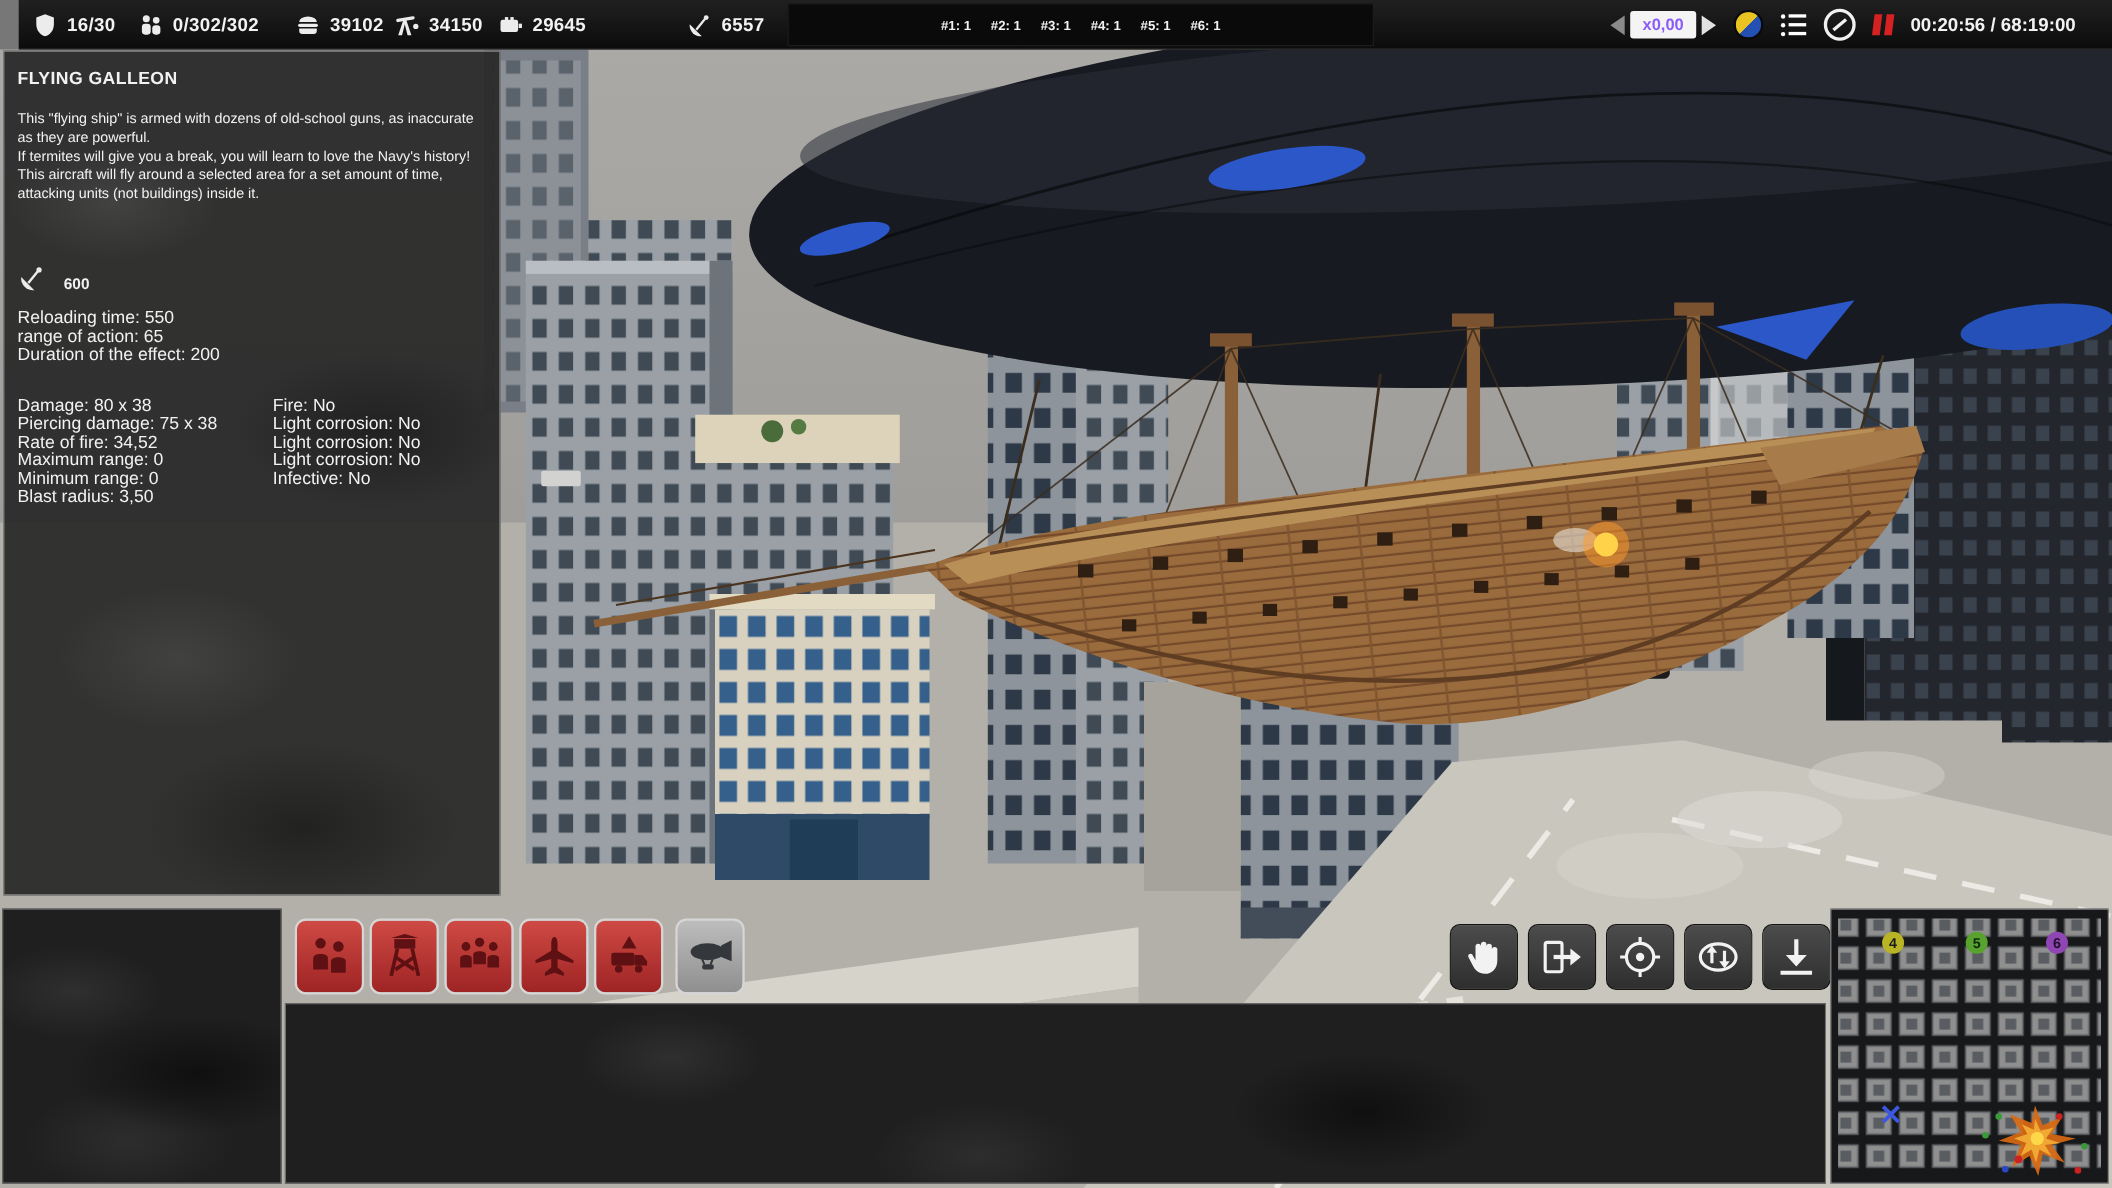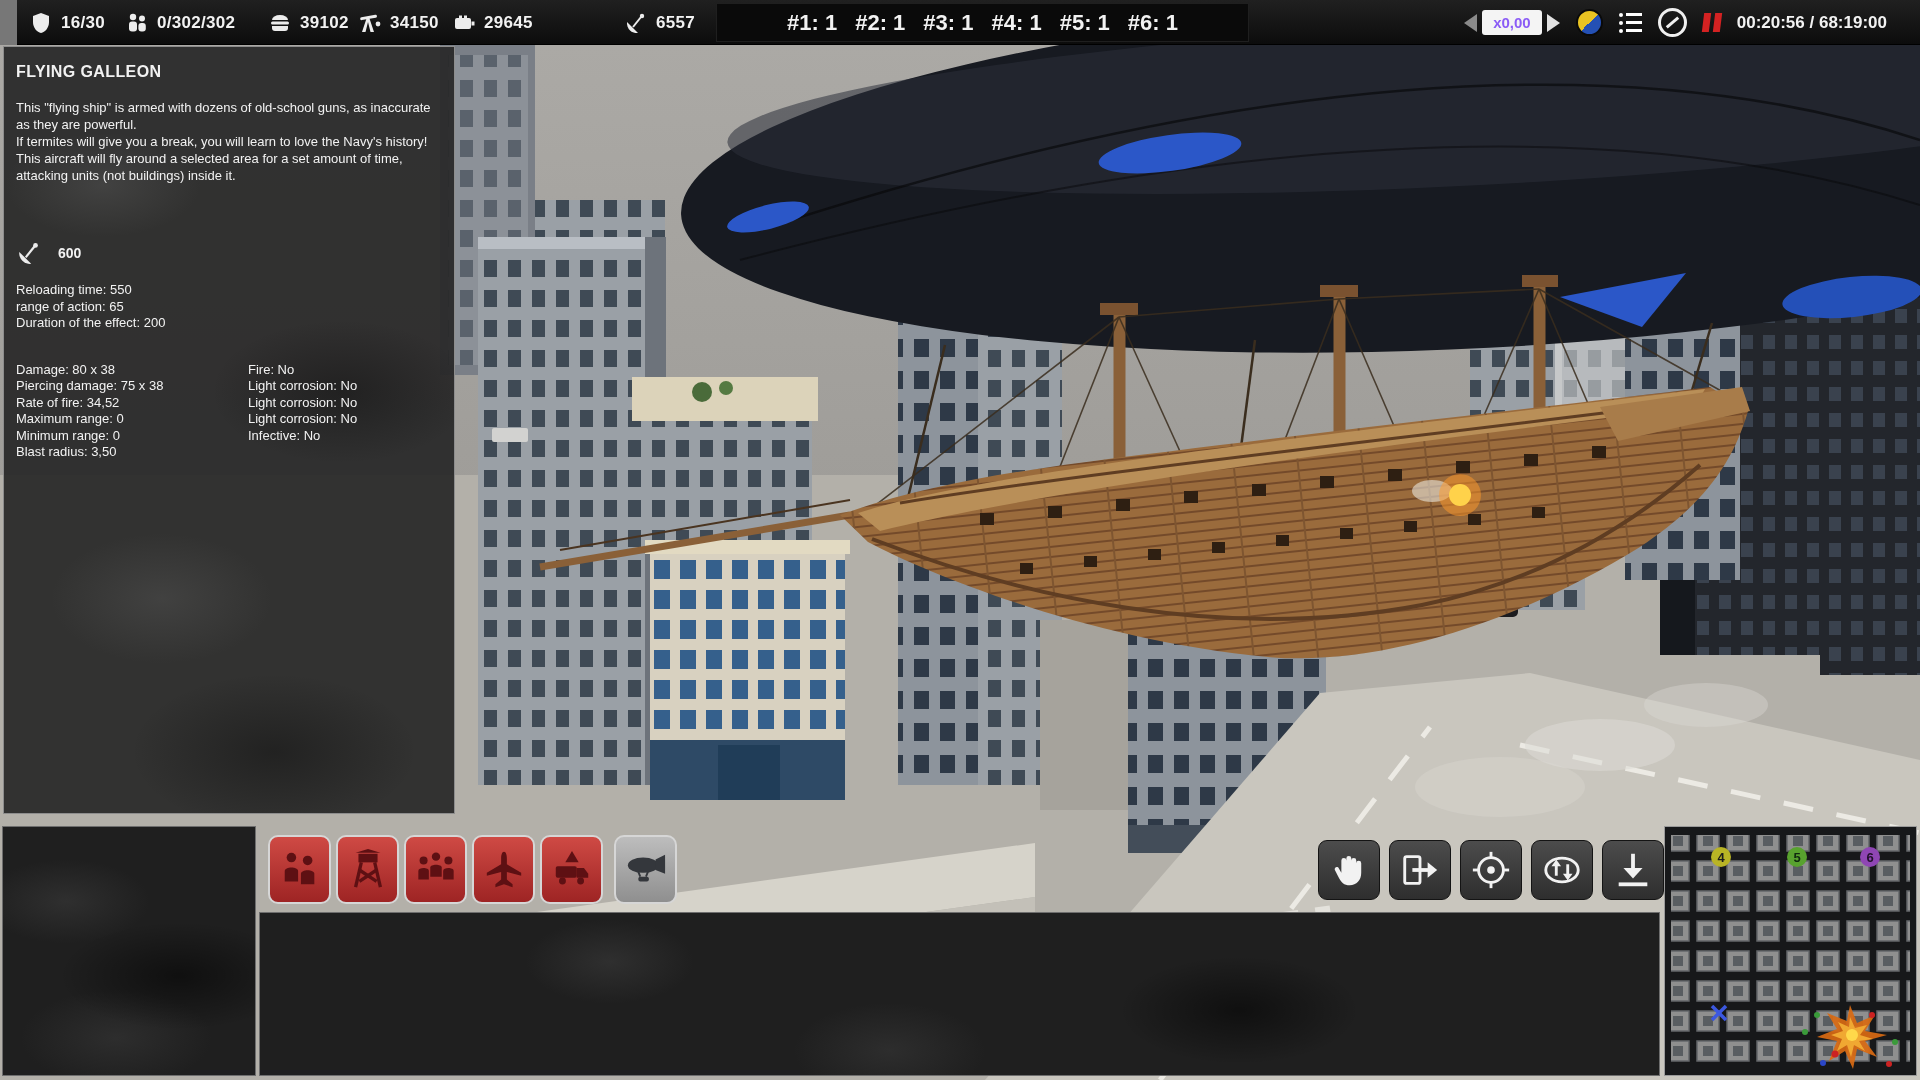--- a/index.html
+++ b/index.html
@@ -10,21 +10,21 @@
   .scene { position:absolute; left:0; top:45px; width:1920px; height:1035px; z-index:0; background:#a19f9b; }
 
   
   .topbar { position:absolute; left:17px; top:0; width:1920px; height:45px; z-index:40;
     background:linear-gradient(#202020,#0c0c0c); border-bottom:1px solid #000; color:#f2f2f2; }
   .res { position:absolute; top:0; height:45px; display:flex; align-items:center; gap:8px;
     font-size:17px; font-weight:bold; letter-spacing:.3px; }
   .res svg { width:24px; height:24px; display:block; }
   .counterbar { position:absolute; left:699px; top:3px; width:533px; height:39px; background:#0a0a0a;
     border:1px solid #1f1f1f; display:flex; align-items:center; justify-content:center; gap:18px;
-    font-size:22px; font-weight:bold; }
+    font-size:12px; font-weight:bold; }
   .tr-controls { position:absolute; right:50px; top:0; height:45px; display:flex; align-items:center; gap:16px; }
   .speed { display:flex; align-items:center; gap:5px; }
   .tri { width:0; height:0; border-style:solid; }
   .tri-left { border-width:9px 13px 9px 0; border-color:transparent #8a8a8a transparent transparent; }
   .tri-right { border-width:9px 0 9px 13px; border-color:transparent transparent transparent #e2e2e2; }
   .speed-box { background:#f4f4f4; color:#8b5cf6; font-weight:bold; font-size:15px; padding:4px 11px; border-radius:3px; }
   .daynight { width:27px; height:27px; border-radius:50%; border:2px solid #0a0a0a;
     background:linear-gradient(135deg,#e9c322 50%,#2450b4 50%); }
   .listicon { display:flex; flex-direction:column; gap:4px; }
   .listicon i { display:flex; align-items:center; gap:3px; }
@@ -40,24 +40,24 @@
   
   .info-panel { position:absolute; left:3px; top:46px; width:452px; height:768px; z-index:30;
     background-color:rgba(40,40,40,.93); border:1px solid #8d8d8d; color:#f2f2f2; padding:16px 12px;
     background-image:
       radial-gradient(ellipse 150px 80px at 22% 18%, rgba(110,110,110,.28), transparent 65%),
       radial-gradient(ellipse 200px 110px at 75% 45%, rgba(15,15,15,.45), transparent 65%),
       radial-gradient(ellipse 170px 100px at 35% 72%, rgba(120,120,120,.22), transparent 65%),
       radial-gradient(ellipse 220px 120px at 60% 92%, rgba(10,10,10,.4), transparent 65%); }
   .info-title { text-align:left; font-size:16px; font-weight:bold; letter-spacing:.4px; margin-bottom:18px; }
   .info-desc p { font-size:13px; line-height:17px; }
-  .cost-row { display:flex; align-items:center; gap:16px; margin-top:56px; font-size:14px; font-weight:bold; }
+  .cost-row { display:flex; align-items:flex-end; gap:16px; margin-top:56px; font-size:14px; font-weight:bold; }
   .cost-row svg { width:26px; height:26px; }
   .stats-general { margin-top:16px; }
-  .stat-line { font-size:13px; line-height:16.5px; }
+  .stat-line { font-size:16px; line-height:16.5px; }
   .stats-cols { display:flex; margin-top:30px; }
   .stats-cols .col-l { width:232px; }
 
   
   .panel-dark { position:absolute; z-index:20; background-color:#1f1f1f; border:1px solid #6e6e6e;
     background-image:
       radial-gradient(ellipse 140px 70px at 25% 30%, rgba(95,95,95,.25), transparent 60%),
       radial-gradient(ellipse 200px 90px at 70% 60%, rgba(0,0,0,.5), transparent 60%),
       radial-gradient(ellipse 160px 80px at 45% 85%, rgba(110,110,110,.18), transparent 60%); }
   .bl-panel { left:2px; top:826px; width:254px; height:250px; }

